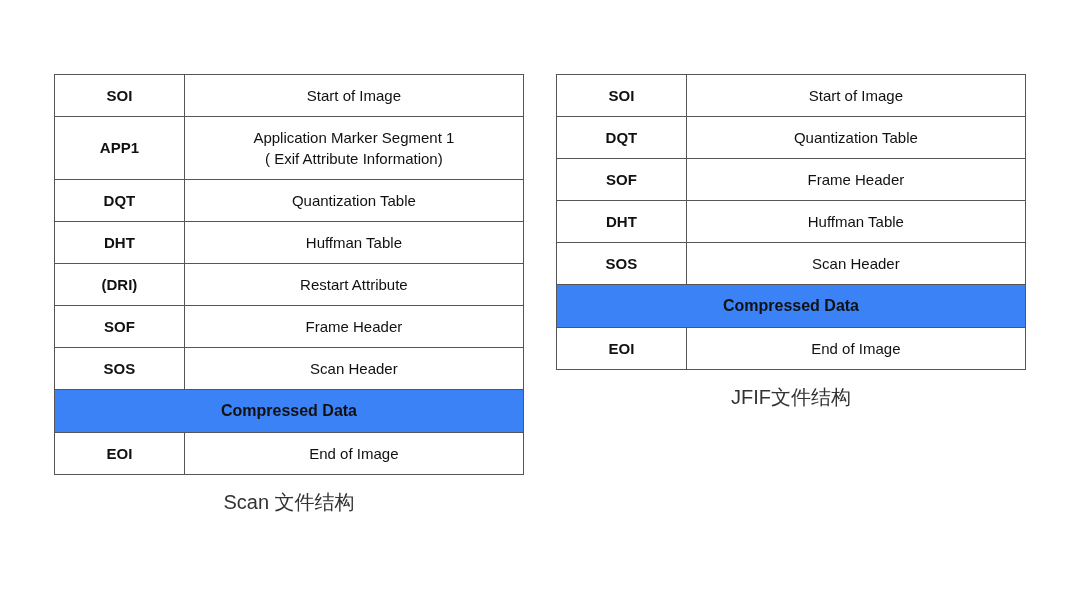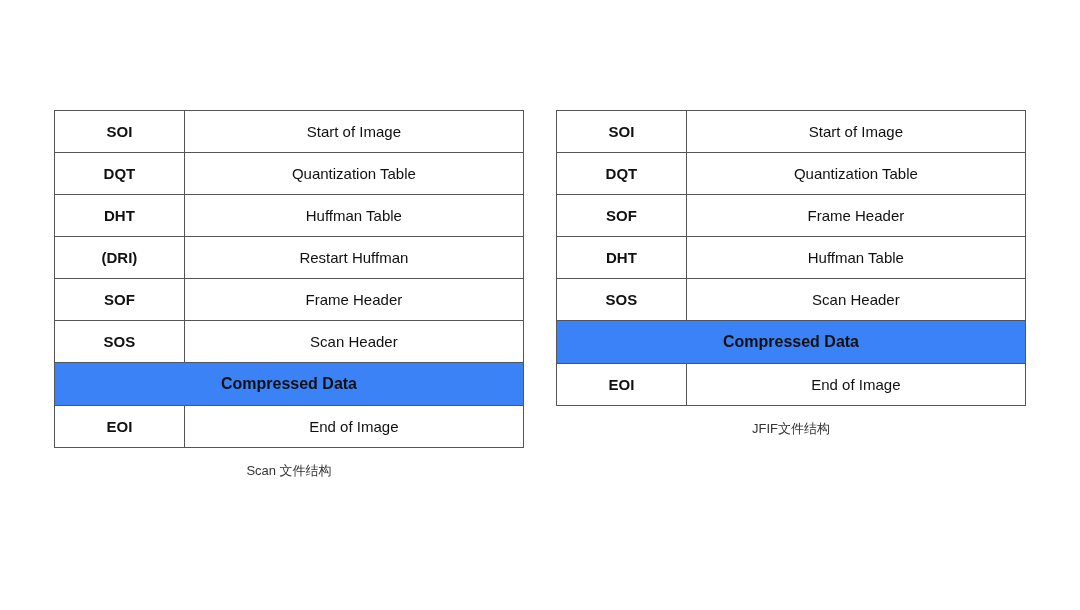--- a/index.html
+++ b/index.html
@@ -45,48 +45,52 @@
     .col-val {
       width: 340px;
     }
     .row-compressed td {
       background: #3b82f6;
       font-weight: bold;
       font-size: 16px;
     }
     .caption {
       margin-top: 14px;
-      font-size: 13px;
+      font-size: 20px;
       color: #333;
       text-align: center;
     }
   </style>
 </head>
 <body>
 
 <div class="page-wrapper">
 
   <div class="table-section">
     <table>
       <tbody id="exif-tbody">
           <tr>
             <td class="col-key">SOI</td>
             <td class="col-val">Start of Image</td>
           </tr>
           <tr>
+            <td class="col-key">APP1</td>
+            <td class="col-val">Application Marker Segment 1<br>( Exif Attribute Information)</td>
+          </tr>
+          <tr>
             <td class="col-key">DQT</td>
             <td class="col-val">Quantization Table</td>
           </tr>
           <tr>
             <td class="col-key">DHT</td>
             <td class="col-val">Huffman Table</td>
           </tr>
           <tr>
             <td class="col-key">(DRI)</td>
-            <td class="col-val">Restart Huffman</td>
+            <td class="col-val">Restart Attribute</td>
           </tr>
           <tr>
             <td class="col-key">SOF</td>
             <td class="col-val">Frame Header</td>
           </tr>
           <tr>
             <td class="col-key">SOS</td>
             <td class="col-val">Scan Header</td>
           </tr>
           <tr class="row-compressed">

